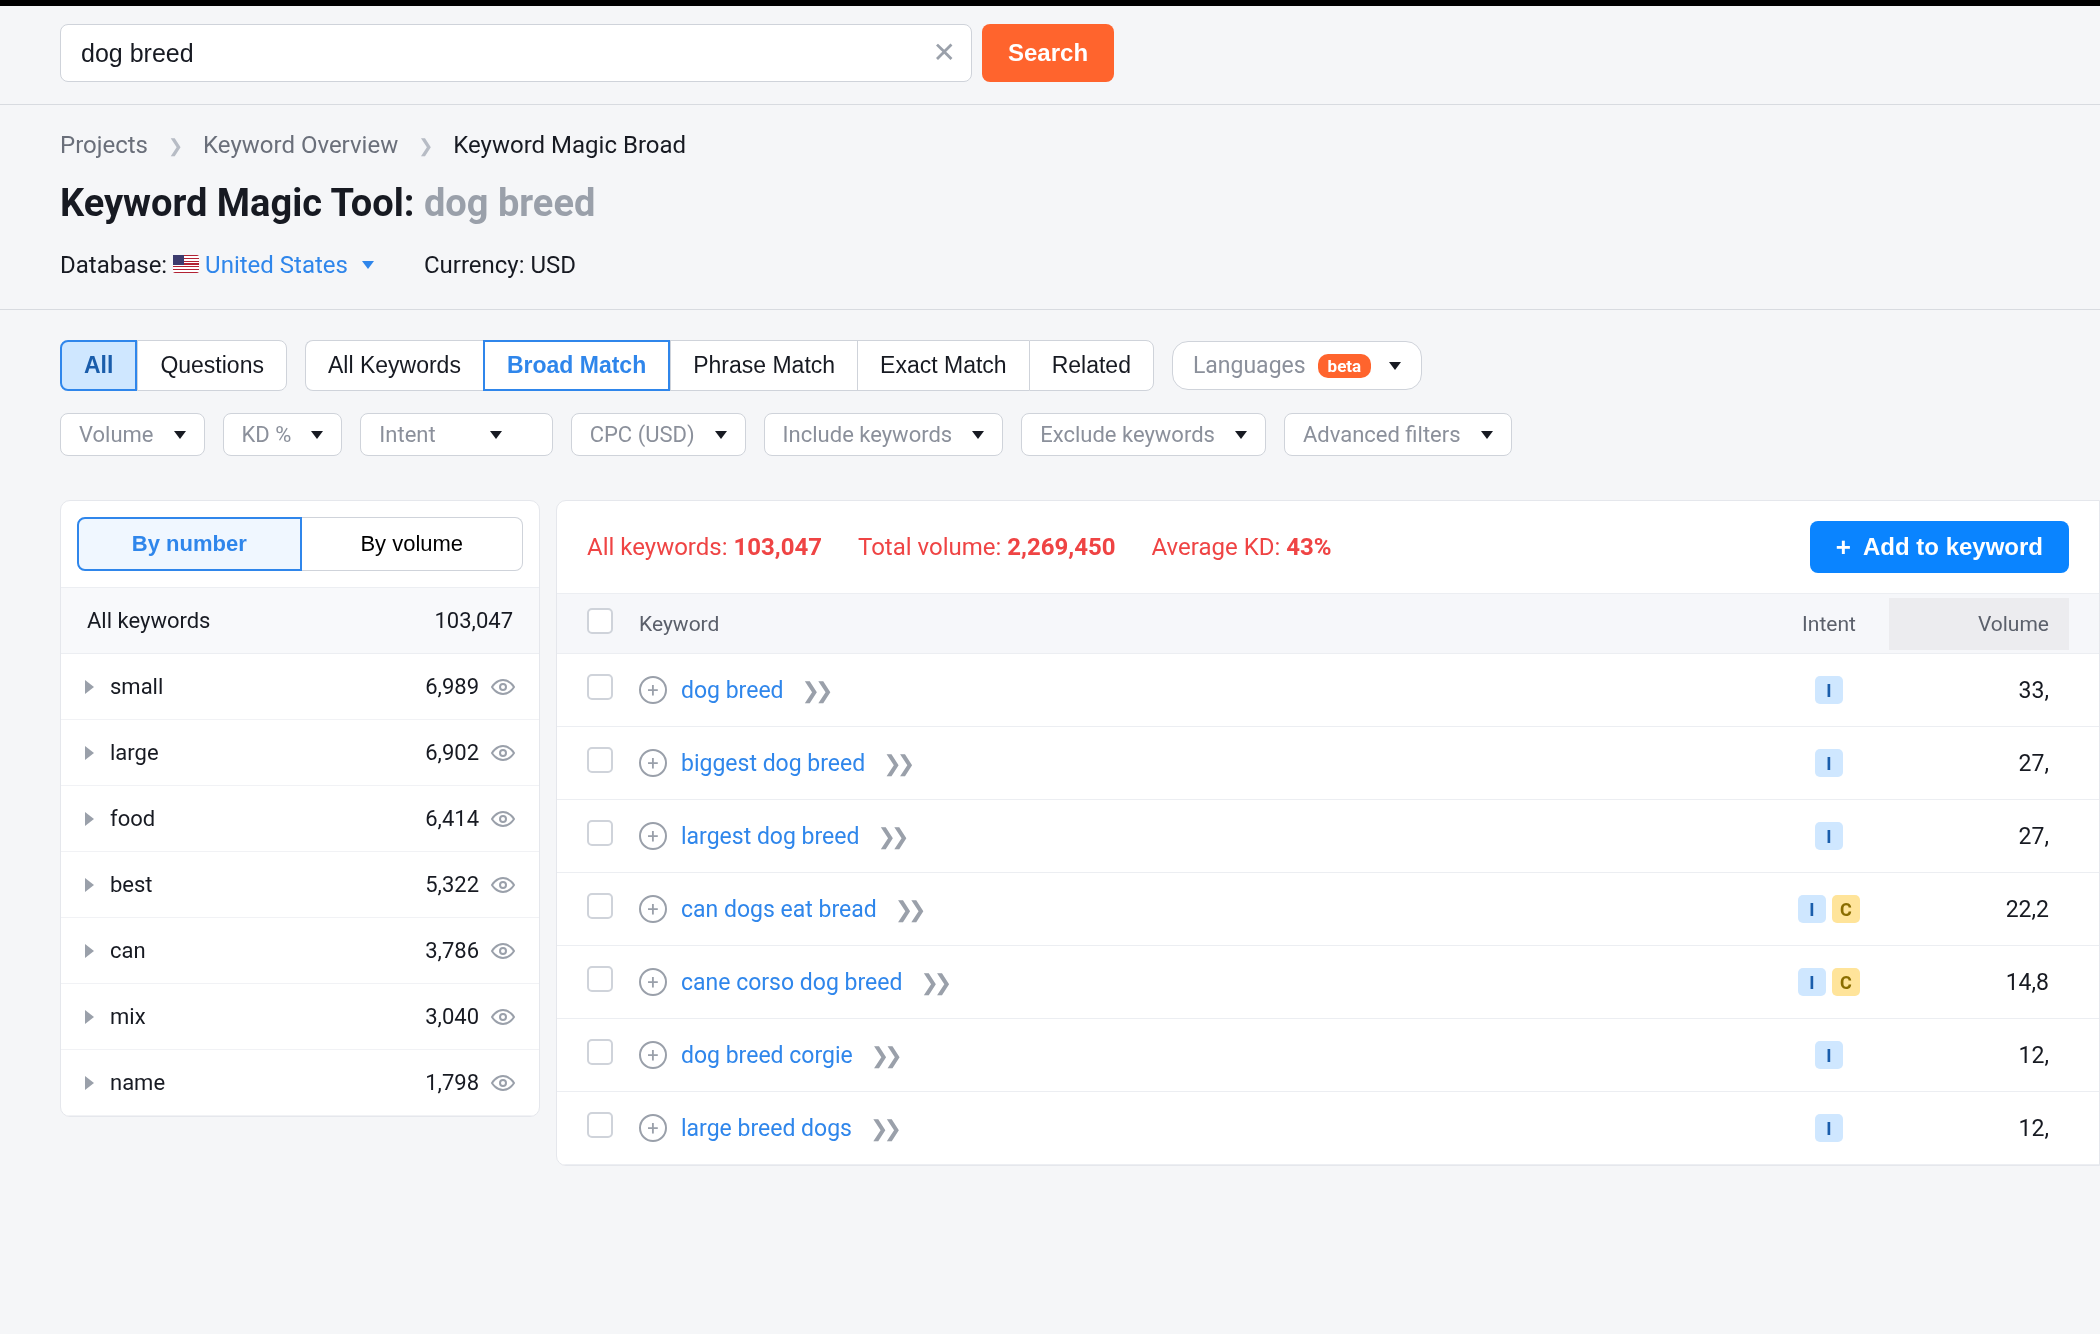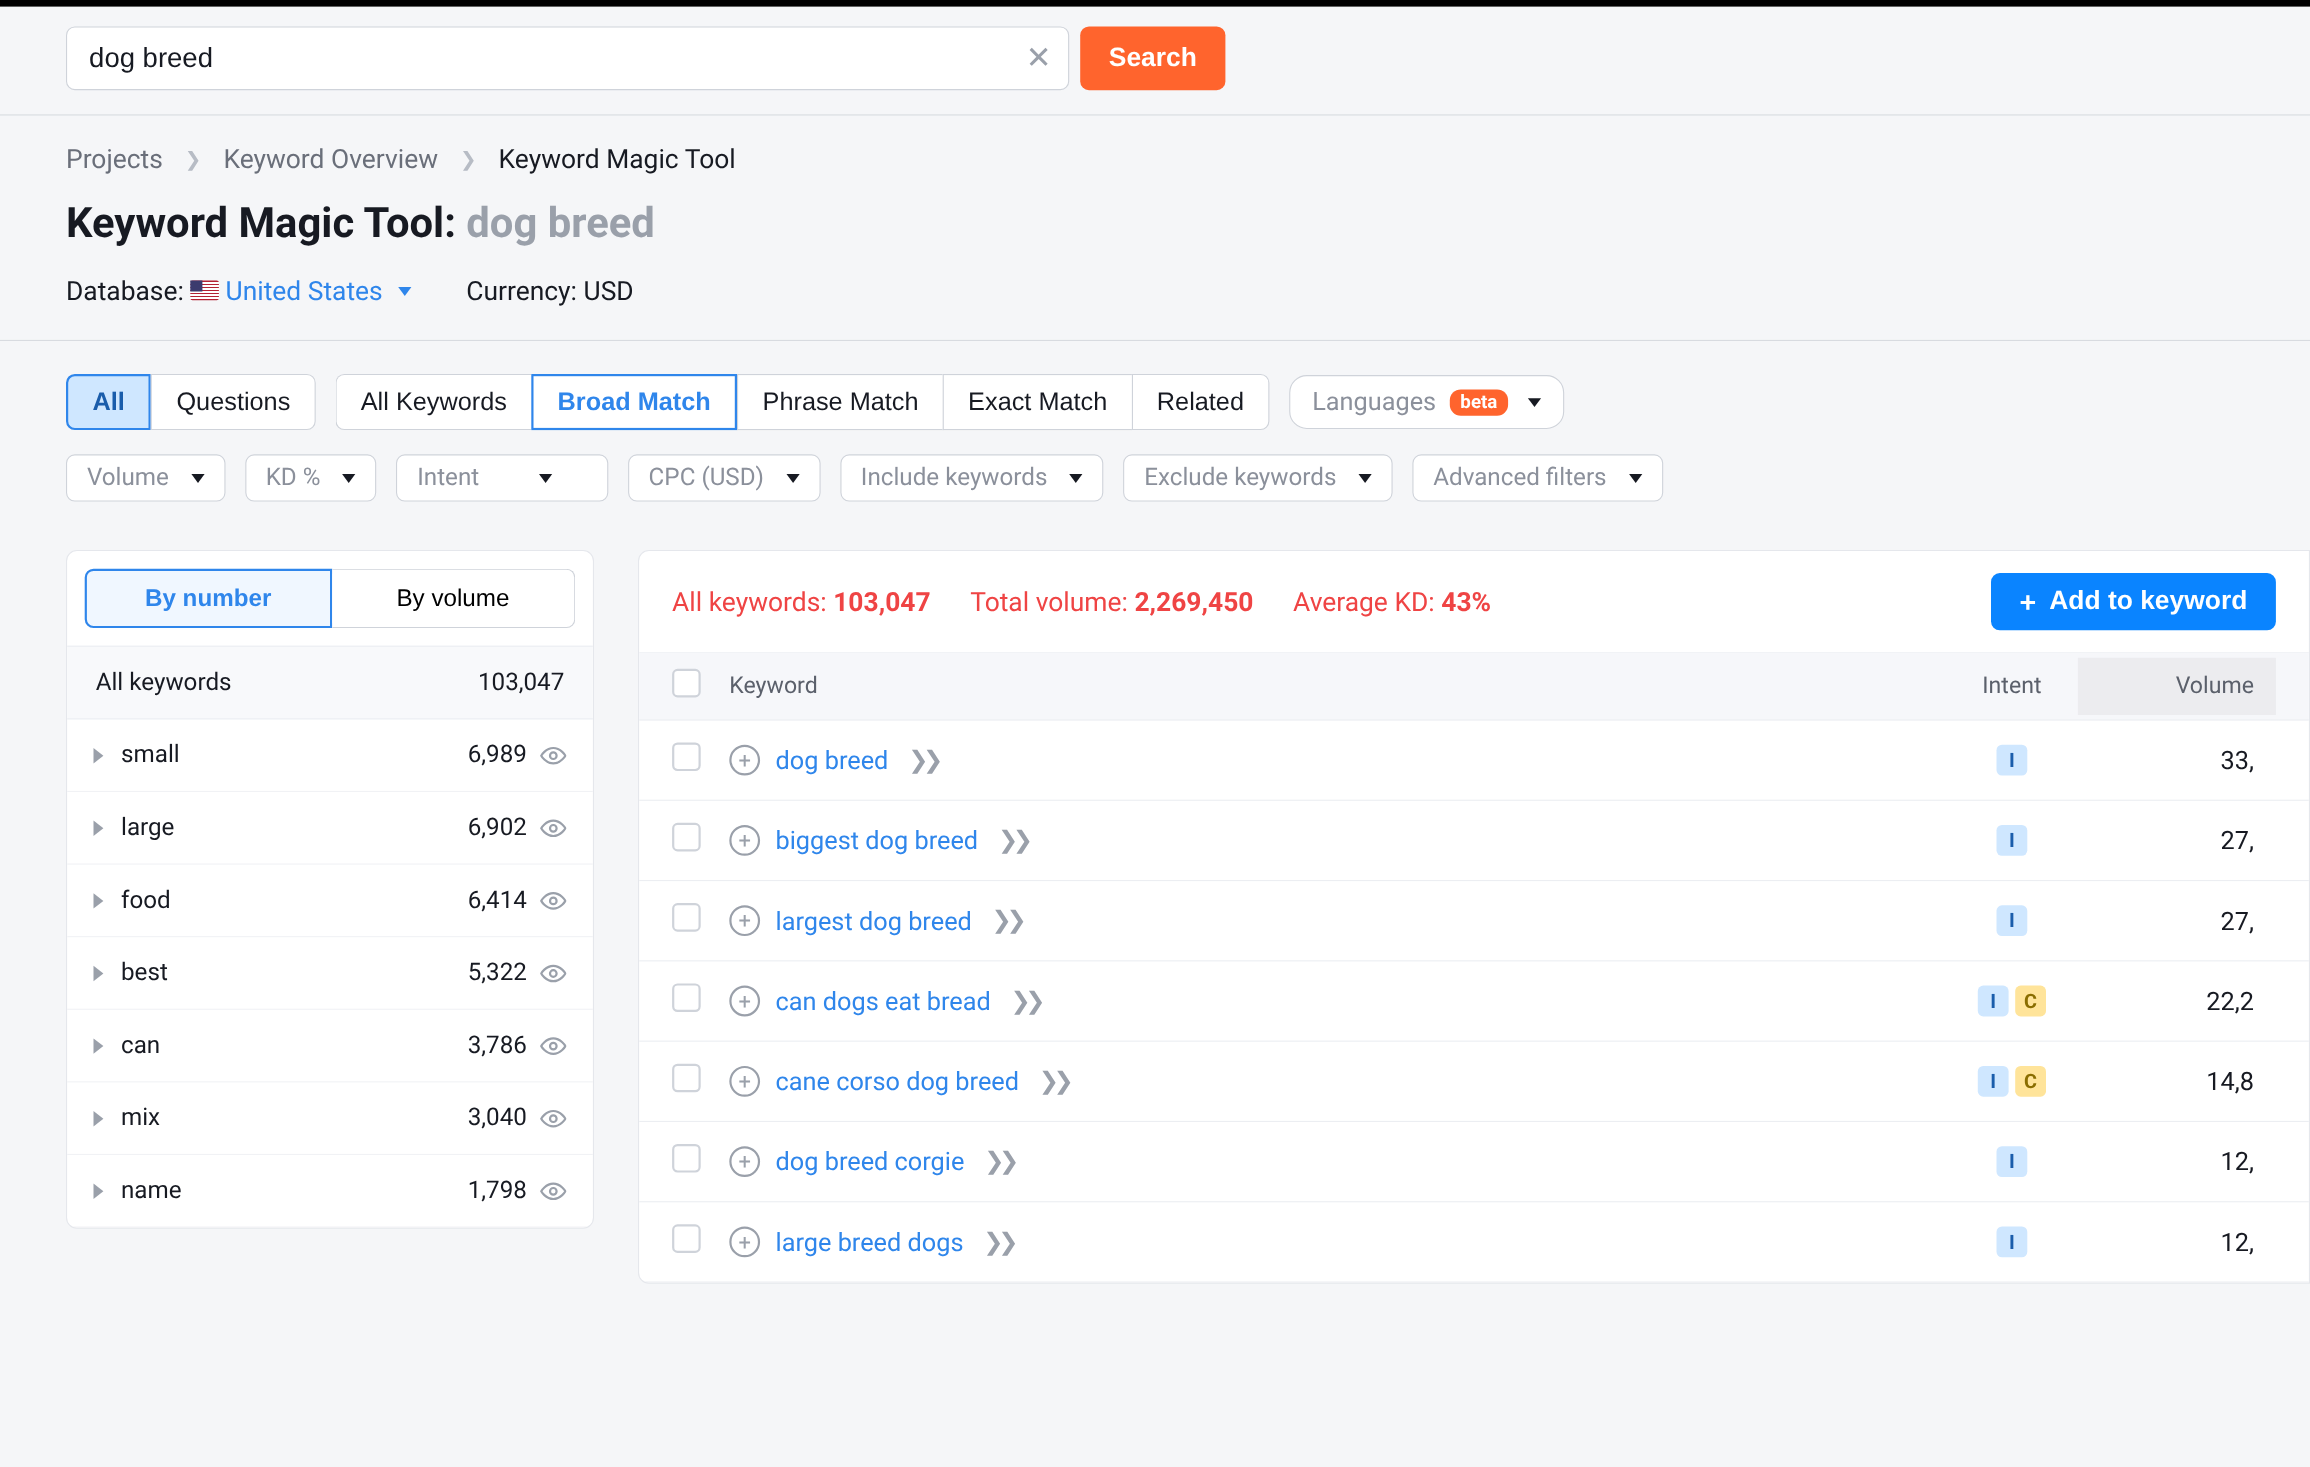--- a/index.html
+++ b/index.html
@@ -131,21 +131,21 @@
   .badge-beta {
     background:#ff642d; color:#fff; font-size:17px; font-weight:700;
     padding:2px 10px; border-radius:10px;
   }
   .filter-pill {
     display:flex; align-items:center; gap:14px;
     border:1px solid #cfd3da; background:#fff; border-radius:8px;
     padding: 8px 18px; font-size:22px; color:#8b909b; cursor:pointer;
   }
 
-  .content-row { display:flex; gap: 40px; padding: 0 0 4px 60px; align-items:flex-start;border-radius:31px; }
+  .content-row { display:flex; gap: 16px; padding: 0 0 4px 60px; align-items:flex-start;border-radius:31px; }
   .sidebar {
     width: 480px; background:#fff; border:1px solid #e5e7ec; border-radius:10px;
     overflow:hidden;
   }
   .sidebar-toggle { display:flex; padding:16px; gap:0; }
   .toggle-btn {
     flex:1; border:1px solid #cfd3da; background:#fff; font-size:22px;
     padding:12px 0; cursor:pointer;
   }
   .toggle-btn:first-child { border-top-left-radius:8px; border-bottom-left-radius:8px; }
@@ -237,21 +237,21 @@
   </div>
   <button class="search-btn">Search</button>
 </div>
 
 <div class="header-section">
   <div class="breadcrumb">
     <span class="crumb">Projects</span>
     <span class="sep">❯</span>
     <span class="crumb">Keyword Overview</span>
     <span class="sep">❯</span>
-    <span class="crumb current">Keyword Magic Tool</span>
+    <span class="crumb current">Keyword Magic Broad</span>
   </div>
   <h1 class="page-title">
     <span>Keyword Magic Tool:</span>
     <span class="query">dog breed</span>
   </h1>
   <div class="meta-row">
     <div>
       <span>Database:</span>
       <span class="flag"></span>
       <span class="db-link">

